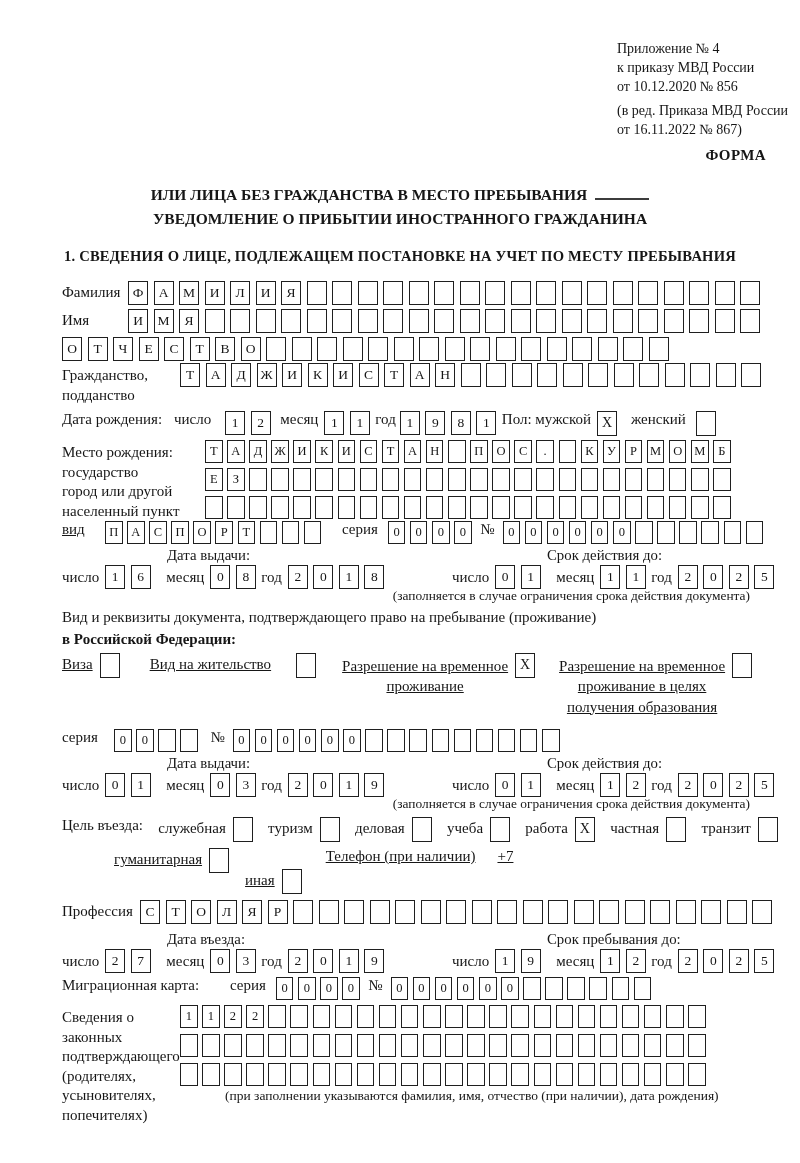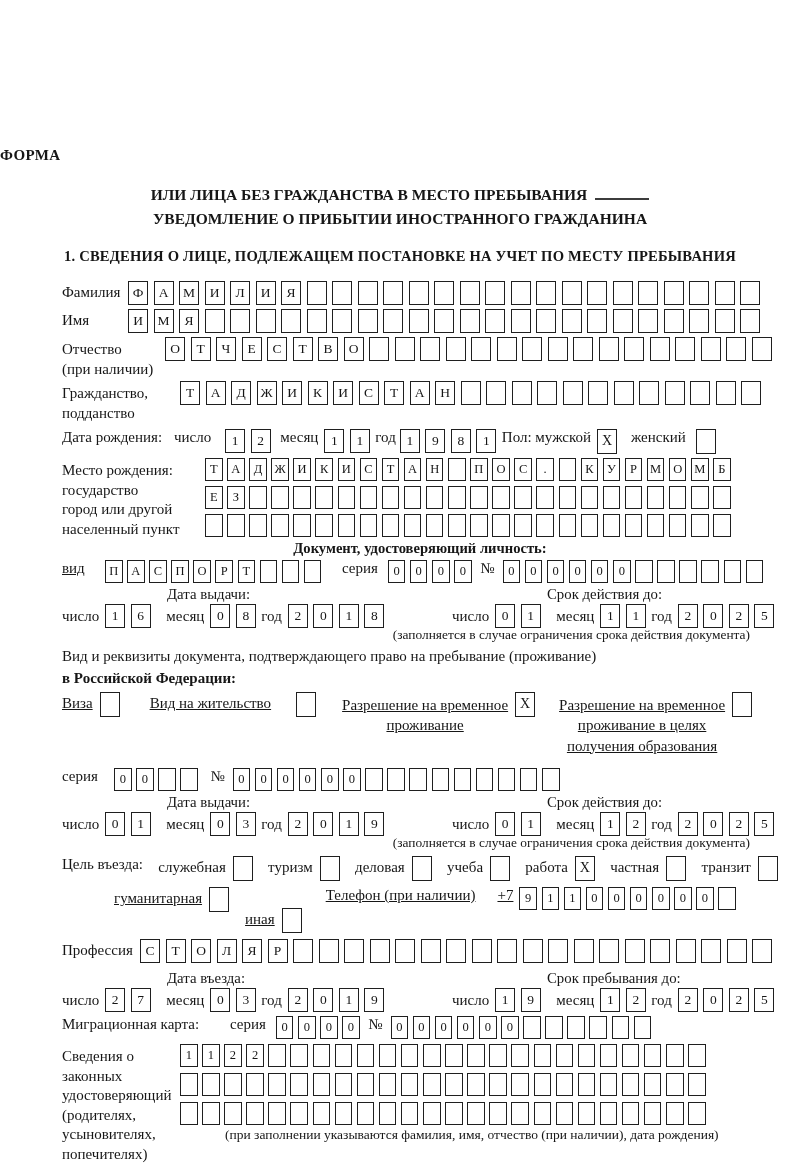--- a/index.html
+++ b/index.html
@@ -1,20 +1,20 @@
 <!DOCTYPE html>
 <html lang="ru"><head>
 <meta charset="utf-8">
 <style>
   html,body{margin:0;padding:0;background:#e9e9e9;}
   .page{position:relative;width:800px;height:1163px;background:#ffffff;overflow:hidden;
         font-family:"Liberation Serif","DejaVu Serif",serif;color:#161616;font-size:15px;}
   .annex{position:absolute;top:40px;left:617px;font-size:14px;line-height:1.34;}
   .annex div.gap{margin-top:6px;}
-  .forma{position:absolute;top:147px;left:0;width:766px;text-align:left;font-weight:bold;font-size:15px;letter-spacing:.4px;}
+  .forma{position:absolute;top:147px;left:0;width:766px;text-align:right;font-weight:bold;font-size:15px;letter-spacing:.4px;}
   .title{position:absolute;top:183px;left:0;width:100%;text-align:center;font-weight:bold;font-size:15.5px;line-height:1.55;}
   .underline{display:inline-block;width:54px;height:13px;border-bottom:2.2px solid #3c3c3c;margin-left:8px;}
   .section1{position:absolute;top:248px;left:64px;font-weight:bold;font-size:14.6px;letter-spacing:.2px;white-space:nowrap;}
   .form{position:absolute;top:281px;left:62px;width:716px;}
 
   .cells{white-space:nowrap;display:inline-block;}
   .cell{display:inline-block;box-sizing:border-box;width:20px;height:24px;border:1.7px solid #1f1f1f;
         margin-right:5.5px;text-align:center;font-size:13.5px;line-height:21px;vertical-align:middle;}
   .sm .cell{width:17.5px;height:23px;margin-right:4.6px;font-size:12.5px;line-height:20px;}
   .cb .cell{width:20px;height:25px;margin-right:0;font-size:14px;line-height:22px;}
@@ -40,20 +40,27 @@
   .opt{display:flex;align-items:flex-start;}
   .opt .ol{padding-top:3px;margin-right:7px;}
   .opt .ctr{text-align:center;line-height:1.35;}
   .caption{margin-left:163px;font-size:13.5px;margin-top:2px;} 
 </style>
 </head>
 <body>
 
 <div class="page">
 
+  <div class="annex">
+    <div>Приложение № 4</div>
+    <div>к приказу МВД России</div>
+    <div>от 10.12.2020 № 856</div>
+    <div class="gap">(в ред. Приказа МВД России</div>
+    <div>от 16.11.2022 № 867)</div>
+  </div>
 
   <div class="forma">ФОРМА</div>
 
   <div class="title">
     <div><span>ИЛИ ЛИЦА БЕЗ ГРАЖДАНСТВА В МЕСТО ПРЕБЫВАНИЯ</span><span class="underline"></span></div>
     <div>УВЕДОМЛЕНИЕ О ПРИБЫТИИ ИНОСТРАННОГО ГРАЖДАНИНА</div>
   </div>
 
   <div class="section1">1. СВЕДЕНИЯ О ЛИЦЕ, ПОДЛЕЖАЩЕМ ПОСТАНОВКЕ НА УЧЕТ ПО МЕСТУ ПРЕБЫВАНИЯ</div>
 
@@ -63,23 +70,20 @@
       <span class="lbl w66">Фамилия</span>
       <span class="cells"><span class="cell">Ф</span><span class="cell">А</span><span class="cell">М</span><span class="cell">И</span><span class="cell">Л</span><span class="cell">И</span><span class="cell">Я</span><span class="cell"></span><span class="cell"></span><span class="cell"></span><span class="cell"></span><span class="cell"></span><span class="cell"></span><span class="cell"></span><span class="cell"></span><span class="cell"></span><span class="cell"></span><span class="cell"></span><span class="cell"></span><span class="cell"></span><span class="cell"></span><span class="cell"></span><span class="cell"></span><span class="cell"></span><span class="cell"></span></span>
     </div>
 
     <div class="row">
       <span class="lbl w66">Имя</span>
       <span class="cells"><span class="cell">И</span><span class="cell">М</span><span class="cell">Я</span><span class="cell"></span><span class="cell"></span><span class="cell"></span><span class="cell"></span><span class="cell"></span><span class="cell"></span><span class="cell"></span><span class="cell"></span><span class="cell"></span><span class="cell"></span><span class="cell"></span><span class="cell"></span><span class="cell"></span><span class="cell"></span><span class="cell"></span><span class="cell"></span><span class="cell"></span><span class="cell"></span><span class="cell"></span><span class="cell"></span><span class="cell"></span><span class="cell"></span></span>
     </div>
 
     <div class="row" style="margin-bottom:2px;">
-      <span class="lbl w103 lh">
-        <span>Отчество</span><br><span>(при наличии)</span>
-      </span>
       <span class="cells"><span class="cell">О</span><span class="cell">Т</span><span class="cell">Ч</span><span class="cell">Е</span><span class="cell">С</span><span class="cell">Т</span><span class="cell">В</span><span class="cell">О</span><span class="cell"></span><span class="cell"></span><span class="cell"></span><span class="cell"></span><span class="cell"></span><span class="cell"></span><span class="cell"></span><span class="cell"></span><span class="cell"></span><span class="cell"></span><span class="cell"></span><span class="cell"></span><span class="cell"></span><span class="cell"></span><span class="cell"></span><span class="cell"></span></span>
     </div>
 
     <div class="row" style="margin-bottom:6px;">
       <span class="lbl w118 lh">
         <span>Гражданство,</span><br><span>подданство</span>
       </span>
       <span class="cells"><span class="cell">Т</span><span class="cell">А</span><span class="cell">Д</span><span class="cell">Ж</span><span class="cell">И</span><span class="cell">К</span><span class="cell">И</span><span class="cell">С</span><span class="cell">Т</span><span class="cell">А</span><span class="cell">Н</span><span class="cell"></span><span class="cell"></span><span class="cell"></span><span class="cell"></span><span class="cell"></span><span class="cell"></span><span class="cell"></span><span class="cell"></span><span class="cell"></span><span class="cell"></span><span class="cell"></span><span class="cell"></span></span>
     </div>
 
@@ -104,21 +108,20 @@
         <span>город или другой</span><br>
         <span>населенный пункт</span>
       </span>
       <span>
         <div class="cells sm" style="margin-bottom:5px;"><span class="cell">Т</span><span class="cell">А</span><span class="cell">Д</span><span class="cell">Ж</span><span class="cell">И</span><span class="cell">К</span><span class="cell">И</span><span class="cell">С</span><span class="cell">Т</span><span class="cell">А</span><span class="cell">Н</span><span class="cell"></span><span class="cell">П</span><span class="cell">О</span><span class="cell">С</span><span class="cell">.</span><span class="cell"></span><span class="cell">К</span><span class="cell">У</span><span class="cell">Р</span><span class="cell">М</span><span class="cell">О</span><span class="cell">М</span><span class="cell">Б</span></div>
         <div class="cells sm" style="margin-bottom:5px;"><span class="cell">Е</span><span class="cell">З</span><span class="cell"></span><span class="cell"></span><span class="cell"></span><span class="cell"></span><span class="cell"></span><span class="cell"></span><span class="cell"></span><span class="cell"></span><span class="cell"></span><span class="cell"></span><span class="cell"></span><span class="cell"></span><span class="cell"></span><span class="cell"></span><span class="cell"></span><span class="cell"></span><span class="cell"></span><span class="cell"></span><span class="cell"></span><span class="cell"></span><span class="cell"></span><span class="cell"></span></div>
         <div class="cells sm"><span class="cell"></span><span class="cell"></span><span class="cell"></span><span class="cell"></span><span class="cell"></span><span class="cell"></span><span class="cell"></span><span class="cell"></span><span class="cell"></span><span class="cell"></span><span class="cell"></span><span class="cell"></span><span class="cell"></span><span class="cell"></span><span class="cell"></span><span class="cell"></span><span class="cell"></span><span class="cell"></span><span class="cell"></span><span class="cell"></span><span class="cell"></span><span class="cell"></span><span class="cell"></span><span class="cell"></span></div>
       </span>
     </div>
 
-    <div style="text-align:center;font-weight:bold;font-size:14.6px;margin:1px 0 3px 0;">Документ, удостоверяющий личность:</div>
 
     <div class="inline" style="margin-bottom:3px;">
       <span class="t" style="width:43px;text-decoration:underline;">вид</span>
       <span class="cells sm"><span class="cell">П</span><span class="cell">А</span><span class="cell">С</span><span class="cell">П</span><span class="cell">О</span><span class="cell">Р</span><span class="cell">Т</span><span class="cell"></span><span class="cell"></span><span class="cell"></span></span>
       <span class="t" style="margin:0 10px 0 16px;">серия</span>
       <span class="cells sm"><span class="cell">0</span><span class="cell">0</span><span class="cell">0</span><span class="cell">0</span></span>
       <span class="t" style="margin:0 8px 0 4px;">№</span>
       <span class="cells sm"><span class="cell">0</span><span class="cell">0</span><span class="cell">0</span><span class="cell">0</span><span class="cell">0</span><span class="cell">0</span><span class="cell"></span><span class="cell"></span><span class="cell"></span><span class="cell"></span><span class="cell"></span><span class="cell"></span></span>
     </div>
 
@@ -243,21 +246,20 @@
       <span class="opt" style="margin-left:52px;">
           <span class="ol">гуманитарная</span>
           <span class="cells cb"><span class="cell"></span></span>
         </span>
       <span class="opt" style="margin-left:16px;margin-top:21px;">
           <span class="ol">иная</span>
           <span class="cells cb"><span class="cell"></span></span>
         </span>
       <span class="t" style="margin-left:24px;">Телефон (при наличии)</span>
       <span class="t" style="margin-left:22px;margin-right:6px;">+7</span>
-      <span class="cells sm"><span class="cell">9</span><span class="cell">1</span><span class="cell">1</span><span class="cell">0</span><span class="cell">0</span><span class="cell">0</span><span class="cell">0</span><span class="cell">0</span><span class="cell">0</span><span class="cell"></span></span>
     </div>
 
     <div class="row" style="margin-bottom:7px;">
       <span class="lbl w66" style="width:78px;">Профессия</span>
       <span class="cells"><span class="cell">С</span><span class="cell">Т</span><span class="cell">О</span><span class="cell">Л</span><span class="cell">Я</span><span class="cell">Р</span><span class="cell"></span><span class="cell"></span><span class="cell"></span><span class="cell"></span><span class="cell"></span><span class="cell"></span><span class="cell"></span><span class="cell"></span><span class="cell"></span><span class="cell"></span><span class="cell"></span><span class="cell"></span><span class="cell"></span><span class="cell"></span><span class="cell"></span><span class="cell"></span><span class="cell"></span><span class="cell"></span><span class="cell"></span></span>
     </div>
 
     <div class="dates-pair" style="margin-bottom:4px;">
       <div class="dcol-l">
         <div class="dhead l">Дата въезда:</div>
@@ -288,21 +290,21 @@
       <span class="t" style="margin-right:10px;">серия</span>
       <span class="cells sm"><span class="cell">0</span><span class="cell">0</span><span class="cell">0</span><span class="cell">0</span></span>
       <span class="t" style="margin:0 8px 0 4px;">№</span>
       <span class="cells sm"><span class="cell">0</span><span class="cell">0</span><span class="cell">0</span><span class="cell">0</span><span class="cell">0</span><span class="cell">0</span><span class="cell"></span><span class="cell"></span><span class="cell"></span><span class="cell"></span><span class="cell"></span><span class="cell"></span></span>
     </div>
 
     <div class="row" style="margin-bottom:0;">
       <span class="lbl w118 lh">
         <span>Сведения о</span><br>
         <span>законных</span><br>
-        <span>удостоверяющий</span><br>
+        <span>подтверждающего</span><br>
         <span>(родителях,</span><br>
         <span>усыновителях,</span><br>
         <span>попечителях)</span>
       </span>
       <span>
         <div class="cells sm" style="margin-bottom:6px;"><span class="cell">1</span><span class="cell">1</span><span class="cell">2</span><span class="cell">2</span><span class="cell"></span><span class="cell"></span><span class="cell"></span><span class="cell"></span><span class="cell"></span><span class="cell"></span><span class="cell"></span><span class="cell"></span><span class="cell"></span><span class="cell"></span><span class="cell"></span><span class="cell"></span><span class="cell"></span><span class="cell"></span><span class="cell"></span><span class="cell"></span><span class="cell"></span><span class="cell"></span><span class="cell"></span><span class="cell"></span></div>
         <div class="cells sm" style="margin-bottom:6px;"><span class="cell"></span><span class="cell"></span><span class="cell"></span><span class="cell"></span><span class="cell"></span><span class="cell"></span><span class="cell"></span><span class="cell"></span><span class="cell"></span><span class="cell"></span><span class="cell"></span><span class="cell"></span><span class="cell"></span><span class="cell"></span><span class="cell"></span><span class="cell"></span><span class="cell"></span><span class="cell"></span><span class="cell"></span><span class="cell"></span><span class="cell"></span><span class="cell"></span><span class="cell"></span><span class="cell"></span></div>
         <div class="cells sm"><span class="cell"></span><span class="cell"></span><span class="cell"></span><span class="cell"></span><span class="cell"></span><span class="cell"></span><span class="cell"></span><span class="cell"></span><span class="cell"></span><span class="cell"></span><span class="cell"></span><span class="cell"></span><span class="cell"></span><span class="cell"></span><span class="cell"></span><span class="cell"></span><span class="cell"></span><span class="cell"></span><span class="cell"></span><span class="cell"></span><span class="cell"></span><span class="cell"></span><span class="cell"></span><span class="cell"></span></div>
         <div class="caption" style="margin-left:45px;">(при заполнении указываются фамилия, имя, отчество (при наличии), дата рождения)</div>
       </span>

